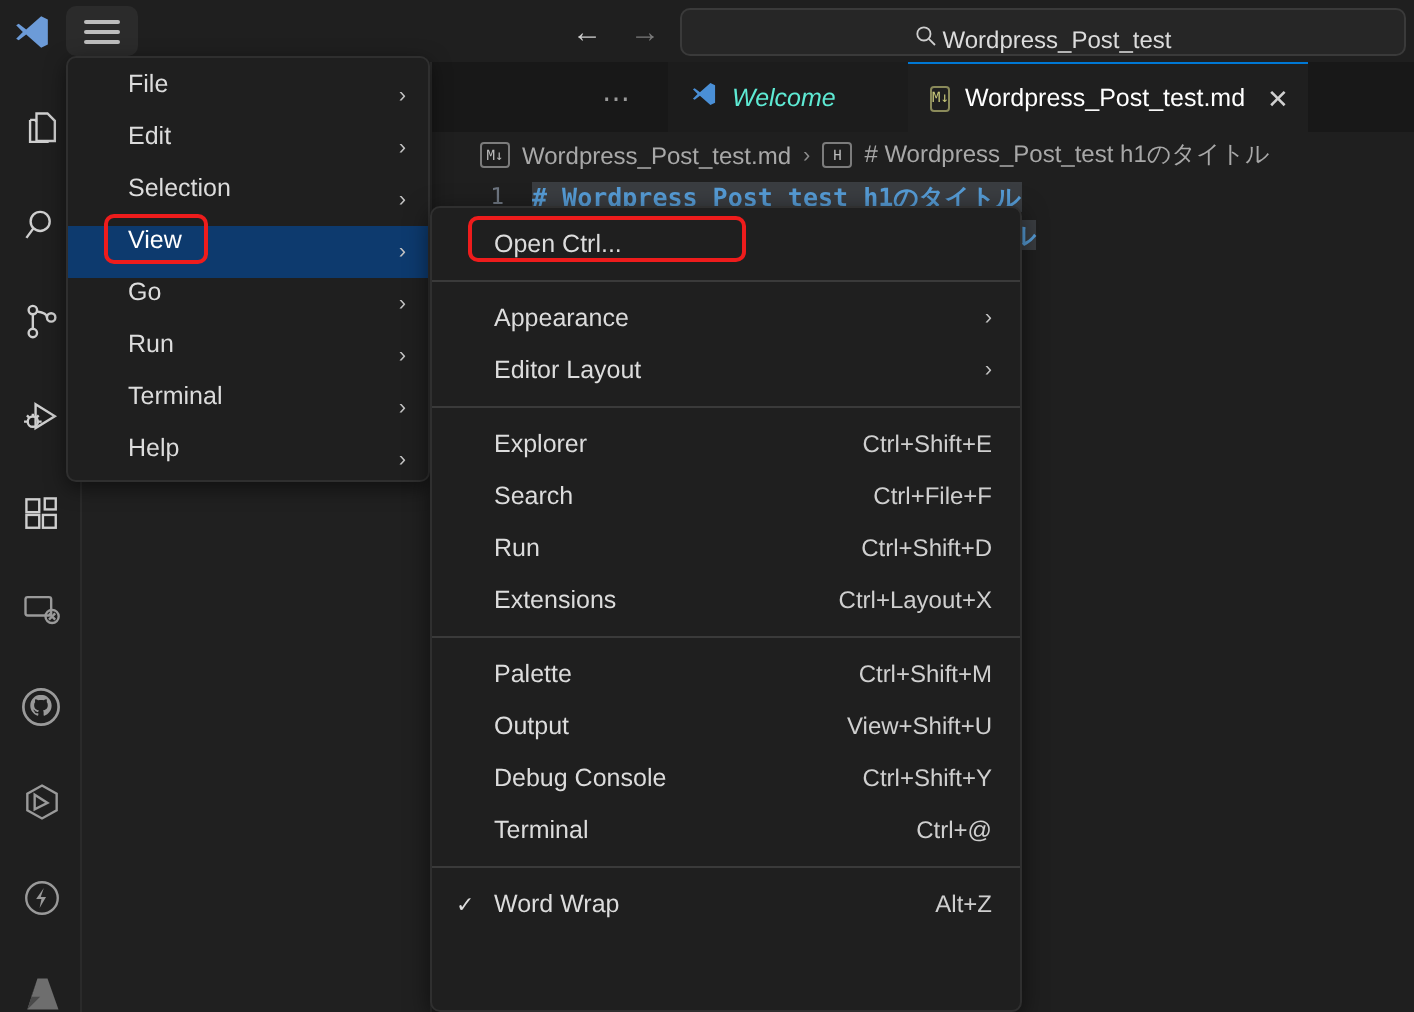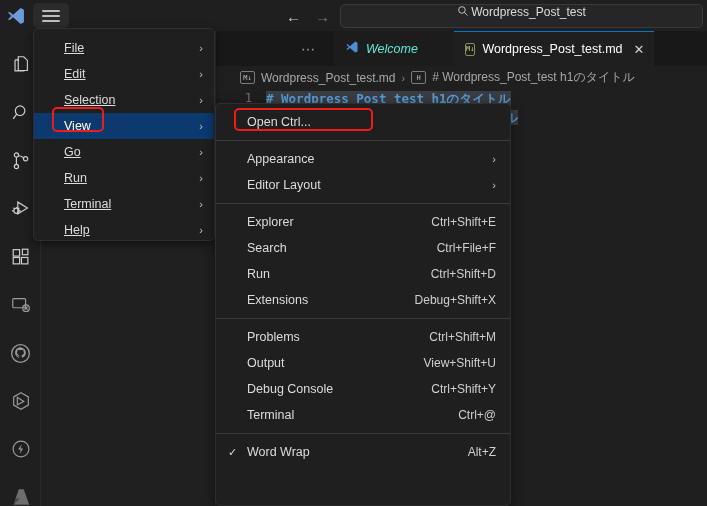--- a/index.html
+++ b/index.html
@@ -32,21 +32,21 @@
   .nav-arrows {
     position: absolute; left: 286px; top: 5px; width: 60px; height: 22px;
     display: flex; align-items: center; gap: 14px;
   }
   .nav-arrows .arrow { font-size: 15px; color: #cfcfcf; line-height: 1; }
   .nav-arrows .arrow.fwd { color: #7a7a7a; }
 
   .cmdcenter {
     position: absolute; left: 340px; top: 4px; width: 363px; height: 24px;
     background: #262626; border: 1px solid #3a3a3a; border-radius: 5px;
-    display: flex; align-items: flex-start; justify-content: center; gap: 2px;
+    display: flex; align-items: flex-end; justify-content: center; gap: 2px;
   }
   .cmdcenter .q { color: #cccccc; font-size: 11.5px; }
   .cmdcenter .label { color: #dcdcdc; font-size: 12px; }
 
   
   .activitybar {
     position: absolute; left: 0; top: 31px; width: 41px; height: 475px;
     background: #1f1f1f;
     border-right: 1px solid #2a2a2a;
   }
@@ -138,23 +138,23 @@
 
   
   .menu-root {
     position: absolute; left: 33px; top: 28px; width: 182px; height: 213px;
     background: #1f1f1f; border: 1px solid #2f2f2f; border-radius: 5px;
     box-shadow: 0 3px 10px rgba(0,0,0,0.5);
     padding: 6px 0;
   }
   .menu-item {
     position: relative; height: 26px;
-    display: flex; align-items: center;
+    display: flex; align-items: flex-start;
     padding: 0 10px 0 30px;
-    font-size: 12.5px; color: #dcdcdc; text-decoration: underline;
+    font-size: 12.5px; color: #dcdcdc;
   }
   .menu-item .chev {
     position: absolute; right: 11px; top: 50%; transform: translateY(-50%);
     font-size: 11px; color: #c3c3c3;
   }
   .menu-item.selected { background: #0d3a6e; color: #ffffff; }
 
   .redbox {
     position: absolute; border: 2.5px solid #ee1c1c; border-radius: 5px;
     pointer-events: none;
@@ -394,27 +394,27 @@
     <div class="sub-item">
       <span>Search</span>
       <span class="accel">Ctrl+File+F</span>
     </div>
     <div class="sub-item">
       <span>Run</span>
       <span class="accel">Ctrl+Shift+D</span>
     </div>
     <div class="sub-item">
       <span>Extensions</span>
-      <span class="accel">Debug+Shift+X</span>
+      <span class="accel">Ctrl+Layout+X</span>
     </div>
 
     <div class="sub-sep"></div>
 
     <div class="sub-item">
-      <span>Problems</span>
+      <span>Palette</span>
       <span class="accel">Ctrl+Shift+M</span>
     </div>
     <div class="sub-item">
       <span>Output</span>
       <span class="accel">View+Shift+U</span>
     </div>
     <div class="sub-item">
       <span>Debug Console</span>
       <span class="accel">Ctrl+Shift+Y</span>
     </div>

